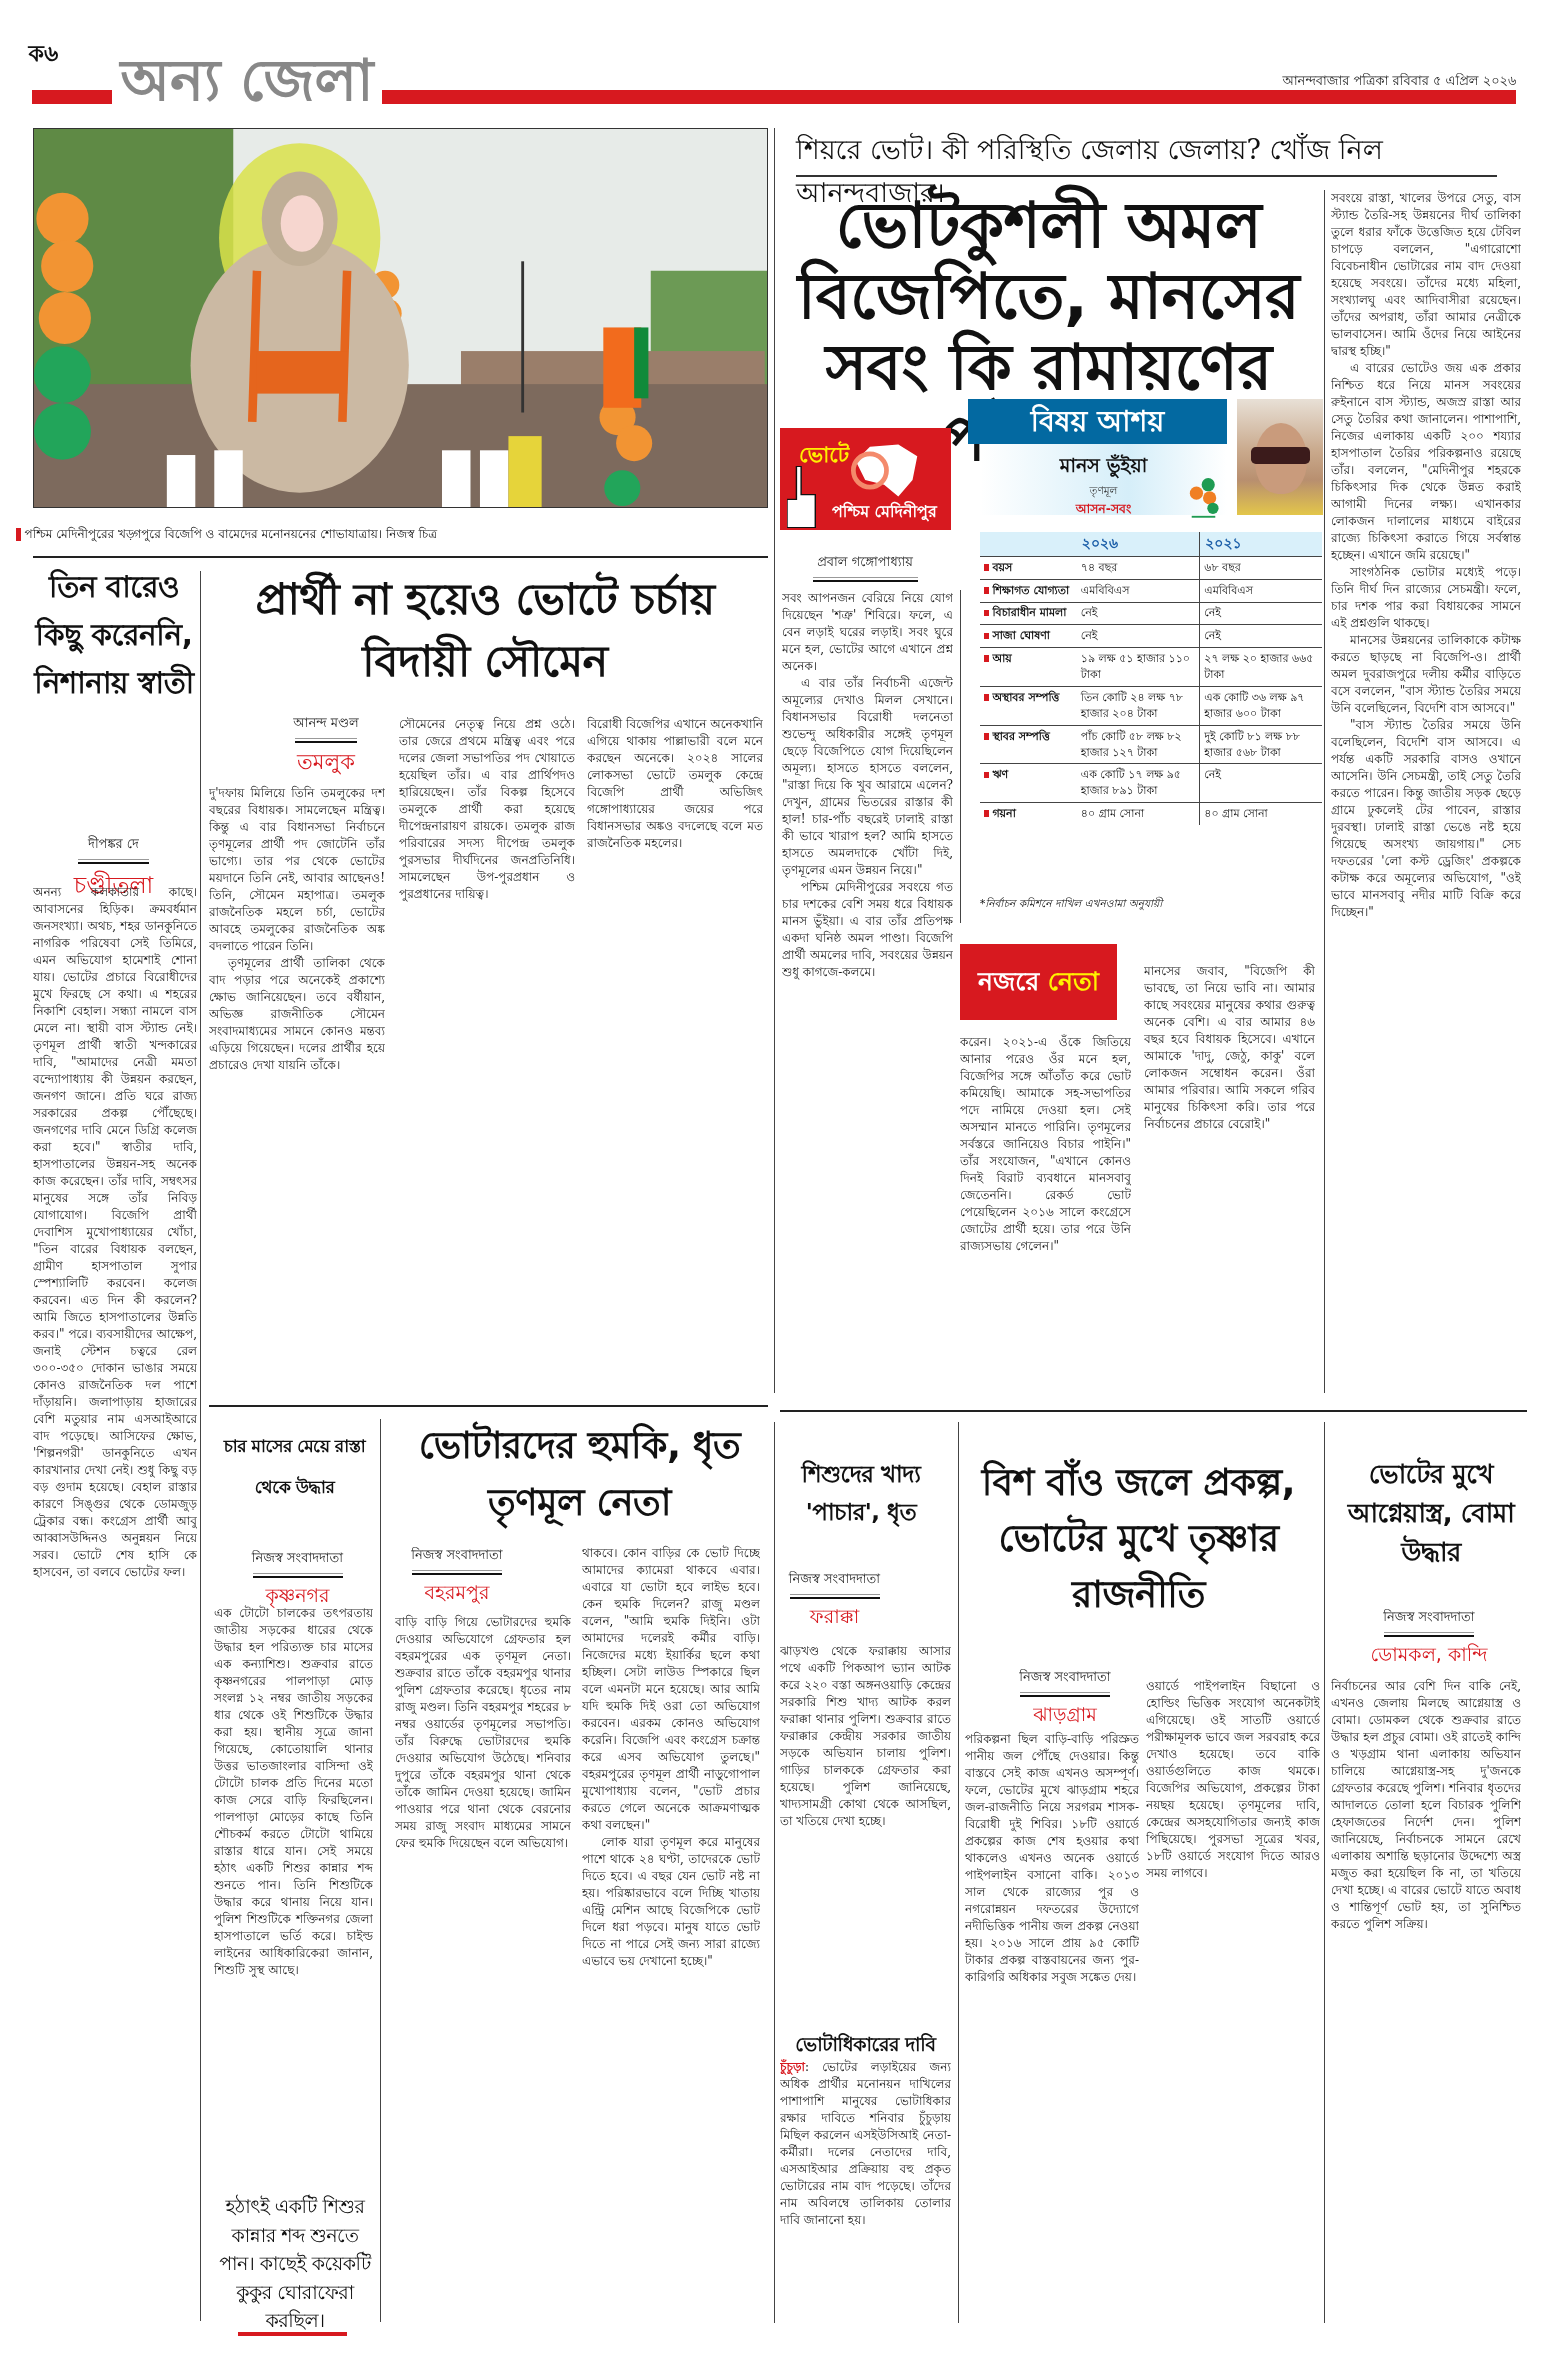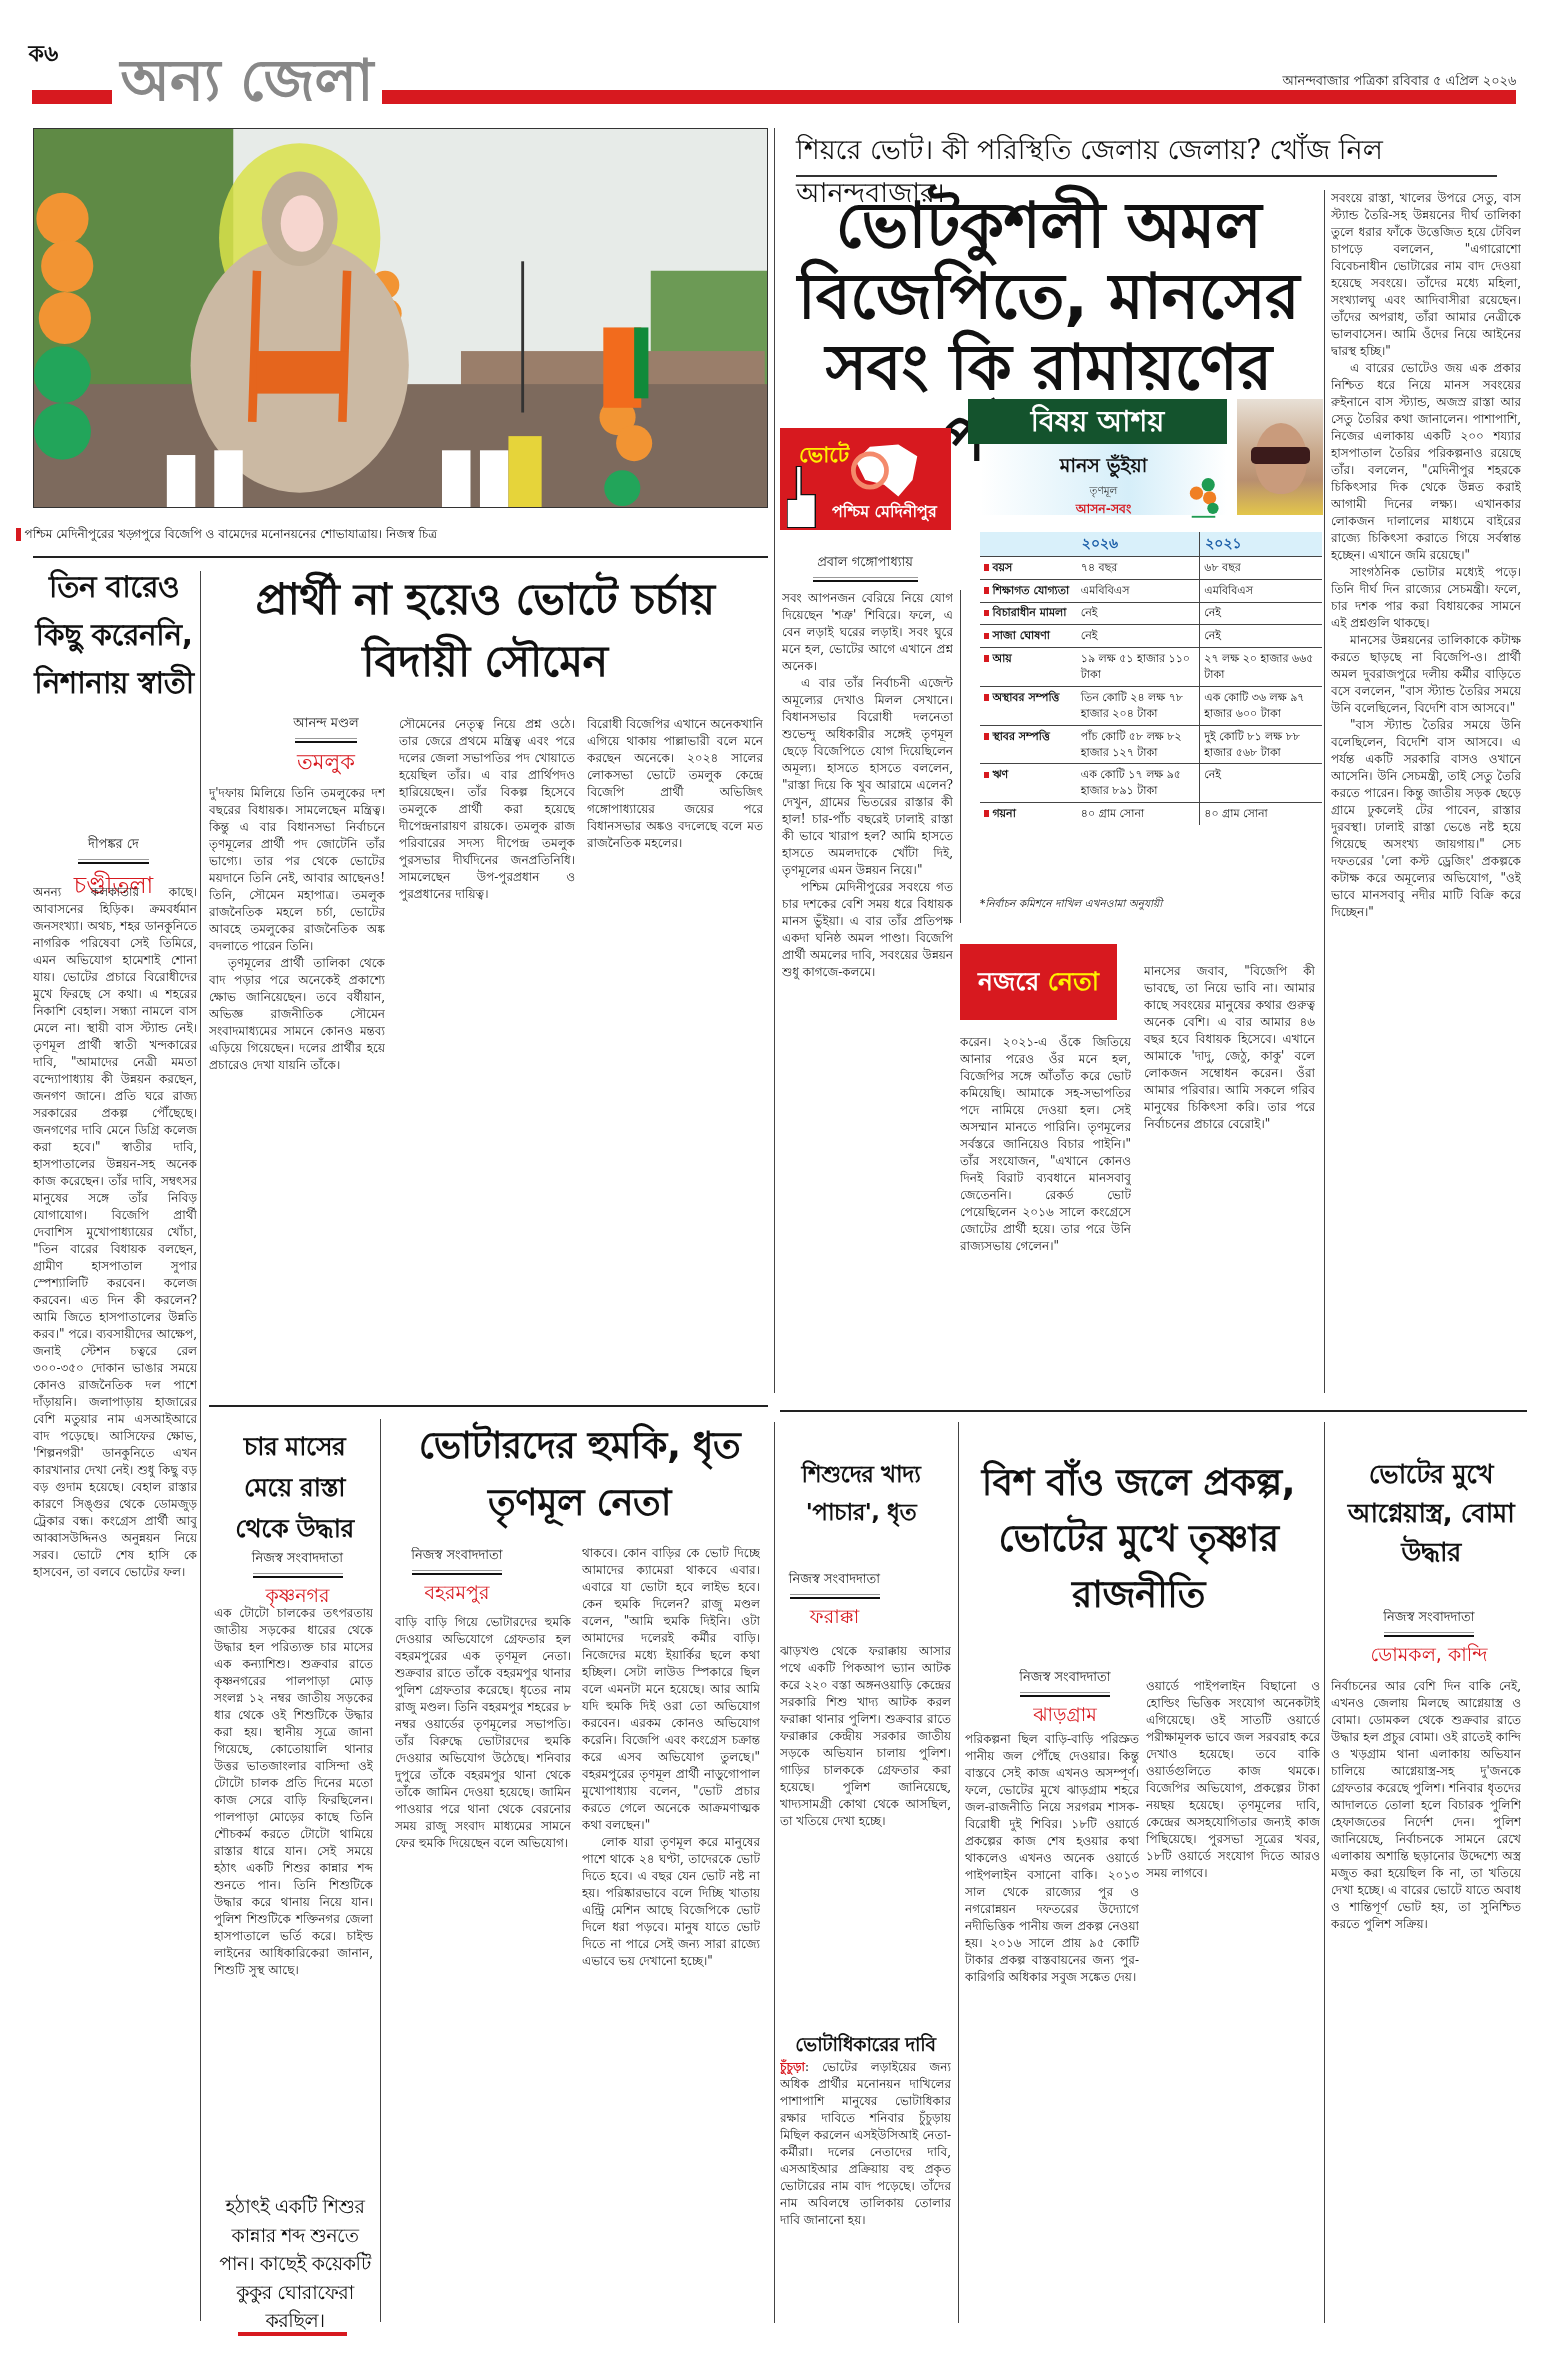--- a/index.html
+++ b/index.html
@@ -34,21 +34,21 @@
   #main-hl { left: 775px; top: 190px; width: 547px; font-size: 63px; line-height: 71px; }
 
   
   #vote-badge { left: 780px; top: 428px; width: 171px; height: 102px; background: #d7191f; }
   #vote-badge .vt { position: absolute; left: 19px; top: 10.5px; font-size: 21px; font-weight: bold; color: #ffef00; }
   #vote-badge .dist { position: absolute; left: 52px; top: 71px; font-size: 16px; font-weight: bold; color: #fff; }
   #reporter-main { left: 808px; top: 552px; width: 114px; }
 
   
   #info-box { left: 968px; top: 399px; width: 354px; height: 514px; }
-  #info-head { position: absolute; left: 0; top: 0; width: 259px; height: 45px; background: #14532d; color: #fff; font-size: 28.5px; font-weight: bold; text-align: center; line-height: 45px; }
+  #info-head { position: absolute; left: 0; top: 0; width: 259px; height: 45px; background: #0369a1; color: #fff; font-size: 28.5px; font-weight: bold; text-align: center; line-height: 45px; }
   #info-namebox { position: absolute; left: 12px; top: 45px; width: 247px; height: 71px; background: linear-gradient(90deg,#fff,#d5eef9 60%,#fff); text-align: center; }
   #info-namebox .nm { font-size: 19px; font-weight: bold; padding-top: 6.7px; }
   #info-namebox .pt { font-size: 10.5px; color: #333; }
   #info-namebox .seat { font-size: 12.4px; color: #d7191f; font-weight: bold; }
   #tmc-logo { position: absolute; left: 219px; top: 76px; width: 33px; height: 43px; }
   #portrait { position: absolute; left: 269px; top: 0; width: 86px; height: 116px; background: linear-gradient(180deg,#e8e0d6,#c9a98c 45%,#b88f6f 70%,#e3c64a 100%); }
   #portrait .face { position:absolute; left:18px; top:24px; width:52px; height:71px; border-radius:50% 50% 45% 45%; background:#c99b7c; }
   #portrait .glasses { position:absolute; left:14.3px; top:48px; width:59px; height:17px; background:#3b1b1b; border-radius:4.8px; }
   #info-table { position: absolute; left: 12px; top: 133px; width: 342px; border-collapse: collapse; font-family: "DejaVu Serif", serif; font-size: 11px; }
   #info-table th { background: #d9f0fa; color: #1b5ea8; font-size: 14px; text-align: left; height: 21.4px; padding-left: 4.8px; }
@@ -57,21 +57,21 @@
   #info-table td.k::before { content: ""; display: inline-block; width: 5.7px; height: 6.7px; background: #d7191f; margin-right: 2.9px; }
   #info-table td.c2 { border-left: 0.7px solid #444; }
   #info-foot { position: absolute; left: 12px; top: 497px; font-size: 10.5px; font-style: italic; font-family: "DejaVu Serif", serif; }
 
   #najore { left: 960px; top: 944px; width: 157px; height: 76px; background: #d7191f; text-align: center; font-size: 25px; font-weight: bold; line-height: 76px; color: #fff; }
   #najore .y { color: #fff200; }
 
   
   #tin-bare-hl { left: 33px; top: 563px; width: 162px; font-size: 29.5px; line-height: 48px; }
   #prarthi-hl { left: 209px; top: 568px; width: 552px; font-size: 43px; line-height: 62px; }
-  #char-maser-hl { left: 216px; top: 1426px; width: 157px; font-size: 25px; line-height: 41px; }
+  #char-maser-hl { left: 216px; top: 1426px; width: 157px; font-size: 17px; line-height: 41px; }
   #votarder-hl { left: 399px; top: 1417px; width: 361px; font-size: 37px; line-height: 57px; }
   #shishu-hl { left: 773px; top: 1455px; width: 176px; font-size: 23px; line-height: 38px; }
   #bish-hl { left: 965px; top: 1455px; width: 347px; font-size: 37px; line-height: 56px; }
   #agneyastra-hl { left: 1331px; top: 1455px; width: 200px; font-size: 26px; line-height: 39px; }
   #votadhikar-hl { left: 780px; top: 2030px; width: 171px; font-size: 19px; }
 </style>
 </head>
 <body>
 
 <div class="abs" id="page-no">ক৬</div>

